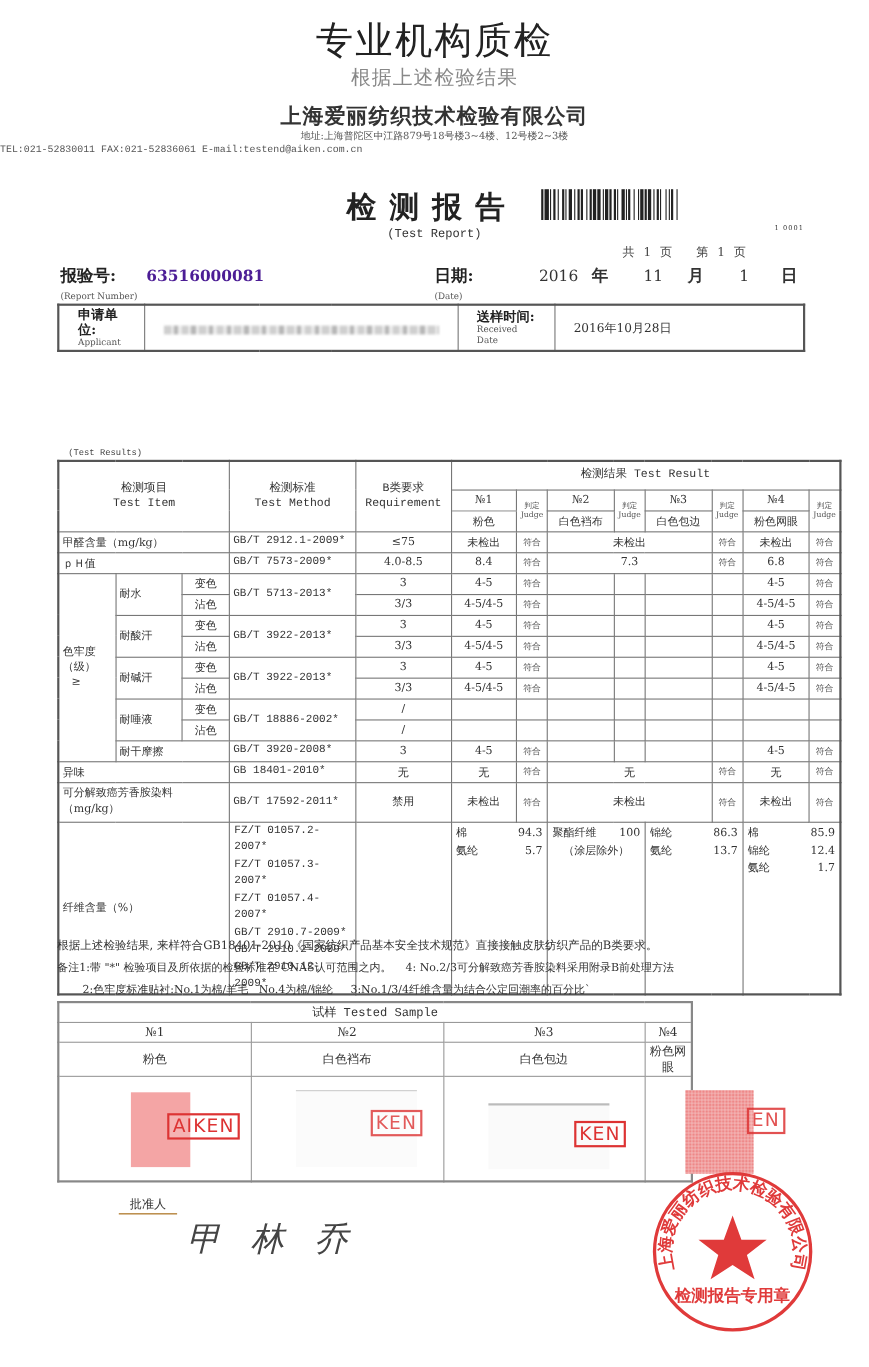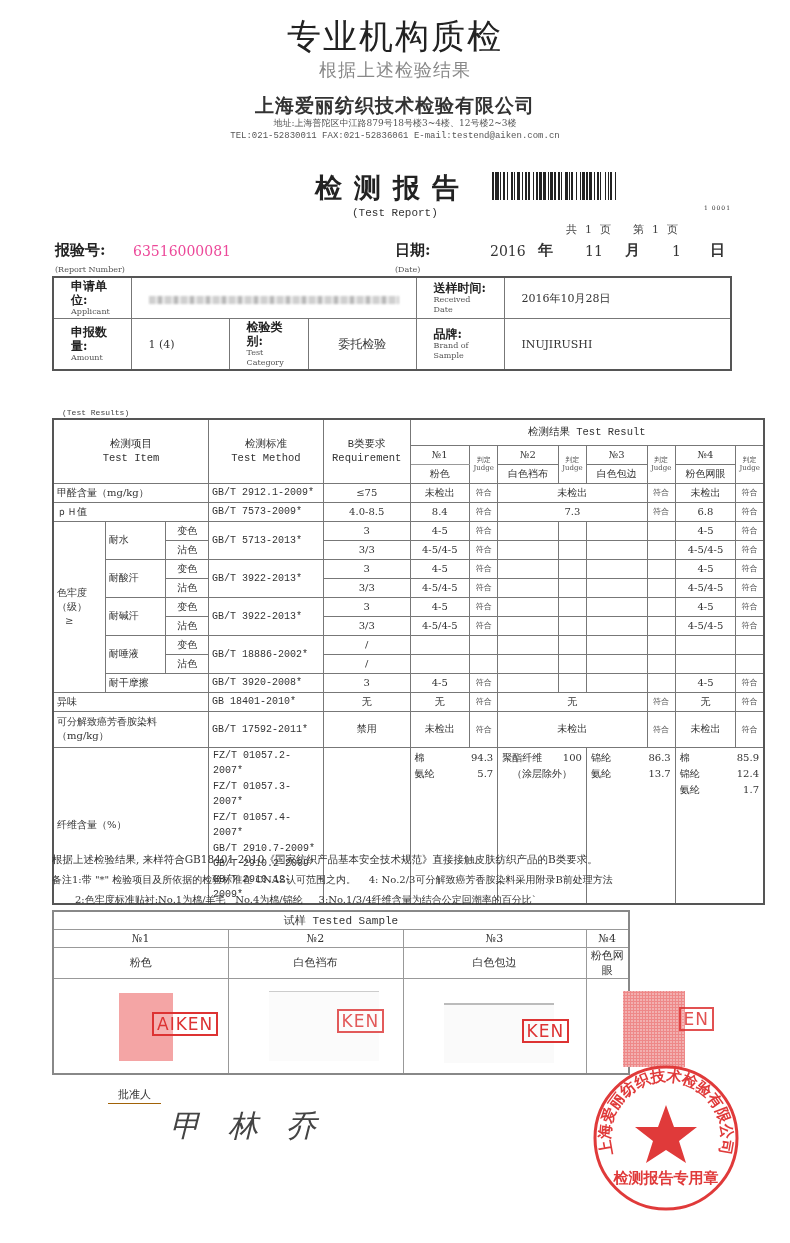--- a/index.html
+++ b/index.html
@@ -5,33 +5,33 @@
   * { box-sizing: border-box; margin: 0; padding: 0; }
   html, body { width: 790px; height: 1243px; background: #ffffff; overflow: hidden; }
   body { font-family: "DejaVu Serif", "Liberation Serif", serif; color: #333; position: relative; }
   .mono { font-family: "Liberation Mono", "DejaVu Sans Mono", monospace; }
 
   .banner-title { position: absolute; top: 14px; left: 0; width: 790px; text-align: center; font-size: 34px; color: #222; font-family: "DejaVu Sans", sans-serif; font-weight: 300; letter-spacing: 2px; }
   .banner-sub { position: absolute; top: 58px; left: 0; width: 790px; text-align: center; font-size: 18px; color: #888; font-family: "DejaVu Sans", sans-serif; letter-spacing: 1px; }
 
   .company { position: absolute; top: 93px; left: 0; width: 790px; text-align: center; font-size: 19px; font-weight: bold; color: #333; letter-spacing: 1px; }
   .addr { position: absolute; top: 117px; left: 0; width: 790px; text-align: center; font-size: 9px; color: #555; }
-  .contact { position: absolute; top: 131px; left: 0; width: 790px; text-align: center; font-size: 9px; color: #555; }
+  .contact { position: absolute; top: 131px; left: 0; width: 790px; font-size: 9px; color: #555; }
 
   .report-title { position: absolute; top: 170px; left: 315px; font-size: 27px; font-weight: bold; color: #222; letter-spacing: 12px; }
   .report-sub { position: absolute; top: 207px; left: 352px; font-size: 11px; color: #333; }
   .barcode { position: absolute; top: 172px; left: 492px; width: 232px; height: 28px; display: flex; align-items: stretch; gap: 0; }
   .barcode span { display: block; background: #222; height: 100%; }
   .barcode-num { position: absolute; top: 204px; left: 704px; font-size: 6px; color: #333; letter-spacing: 1px; }
 
   .pages { position: absolute; top: 222px; left: 566px; font-size: 11px; color: #444; }
   .pages span { margin-right: 8px; }
 
   .rno-label { position: absolute; top: 241px; left: 55px; font-size: 15px; font-weight: bold; color: #222; }
-  .rno-value { position: absolute; top: 243px; left: 133px; font-size: 14px; color: #ec4899; }
+  .rno-value { position: absolute; top: 243px; left: 133px; font-size: 14px; color: #4c1d95; font-weight: bold; }
   .rno-en { position: absolute; top: 265px; left: 55px; font-size: 8px; color: #555; }
   .date-label { position: absolute; top: 241px; left: 395px; font-size: 15px; font-weight: bold; color: #222; }
   .date-en { position: absolute; top: 265px; left: 395px; font-size: 8px; color: #555; }
   .date-y { position: absolute; top: 243px; left: 490px; font-size: 14px; }
   .date-yc { position: absolute; top: 241px; left: 538px; font-size: 15px; font-weight: bold; }
   .date-m { position: absolute; top: 243px; left: 585px; font-size: 14px; }
   .date-mc { position: absolute; top: 241px; left: 625px; font-size: 15px; font-weight: bold; }
   .date-d { position: absolute; top: 243px; left: 672px; font-size: 14px; }
   .date-dc { position: absolute; top: 241px; left: 710px; font-size: 15px; font-weight: bold; }
 
@@ -188,37 +188,20 @@
     <td>
           <span class="lbl-cn">申请单位:</span>
           <span class="lbl-en">Applicant</span>
         </td>
     <td colspan="3"><span class="blur"></span></td>
     <td>
           <span class="lbl-cn">送样时间:</span>
           <span class="lbl-en">Received Date</span>
         </td>
     <td class="val">2016年10月28日</td>
-  </tr>
-  <tr>
-    <td>
-          <span class="lbl-cn">申报数量:</span>
-          <span class="lbl-en">Amount</span>
-        </td>
-    <td class="val">1 (4)</td>
-    <td colspan="1" style="width:78px">
-          <span class="lbl-cn">检验类别:</span>
-          <span class="lbl-en">Test Category</span>
-        </td>
-    <td class="val" style="font-size:12px;text-align:center">委托检验</td>
-    <td>
-          <span class="lbl-cn">品牌:</span>
-          <span class="lbl-en">Brand of Sample</span>
-        </td>
-    <td class="val">INUJIRUSHI</td>
   </tr>
 </tbody>
   </table>
 
 <div class="tr-label mono">(Test Results)</div>
 
 <table class="results">
   <colgroup>
     <col style="width:50px">
       <col style="width:58px">

